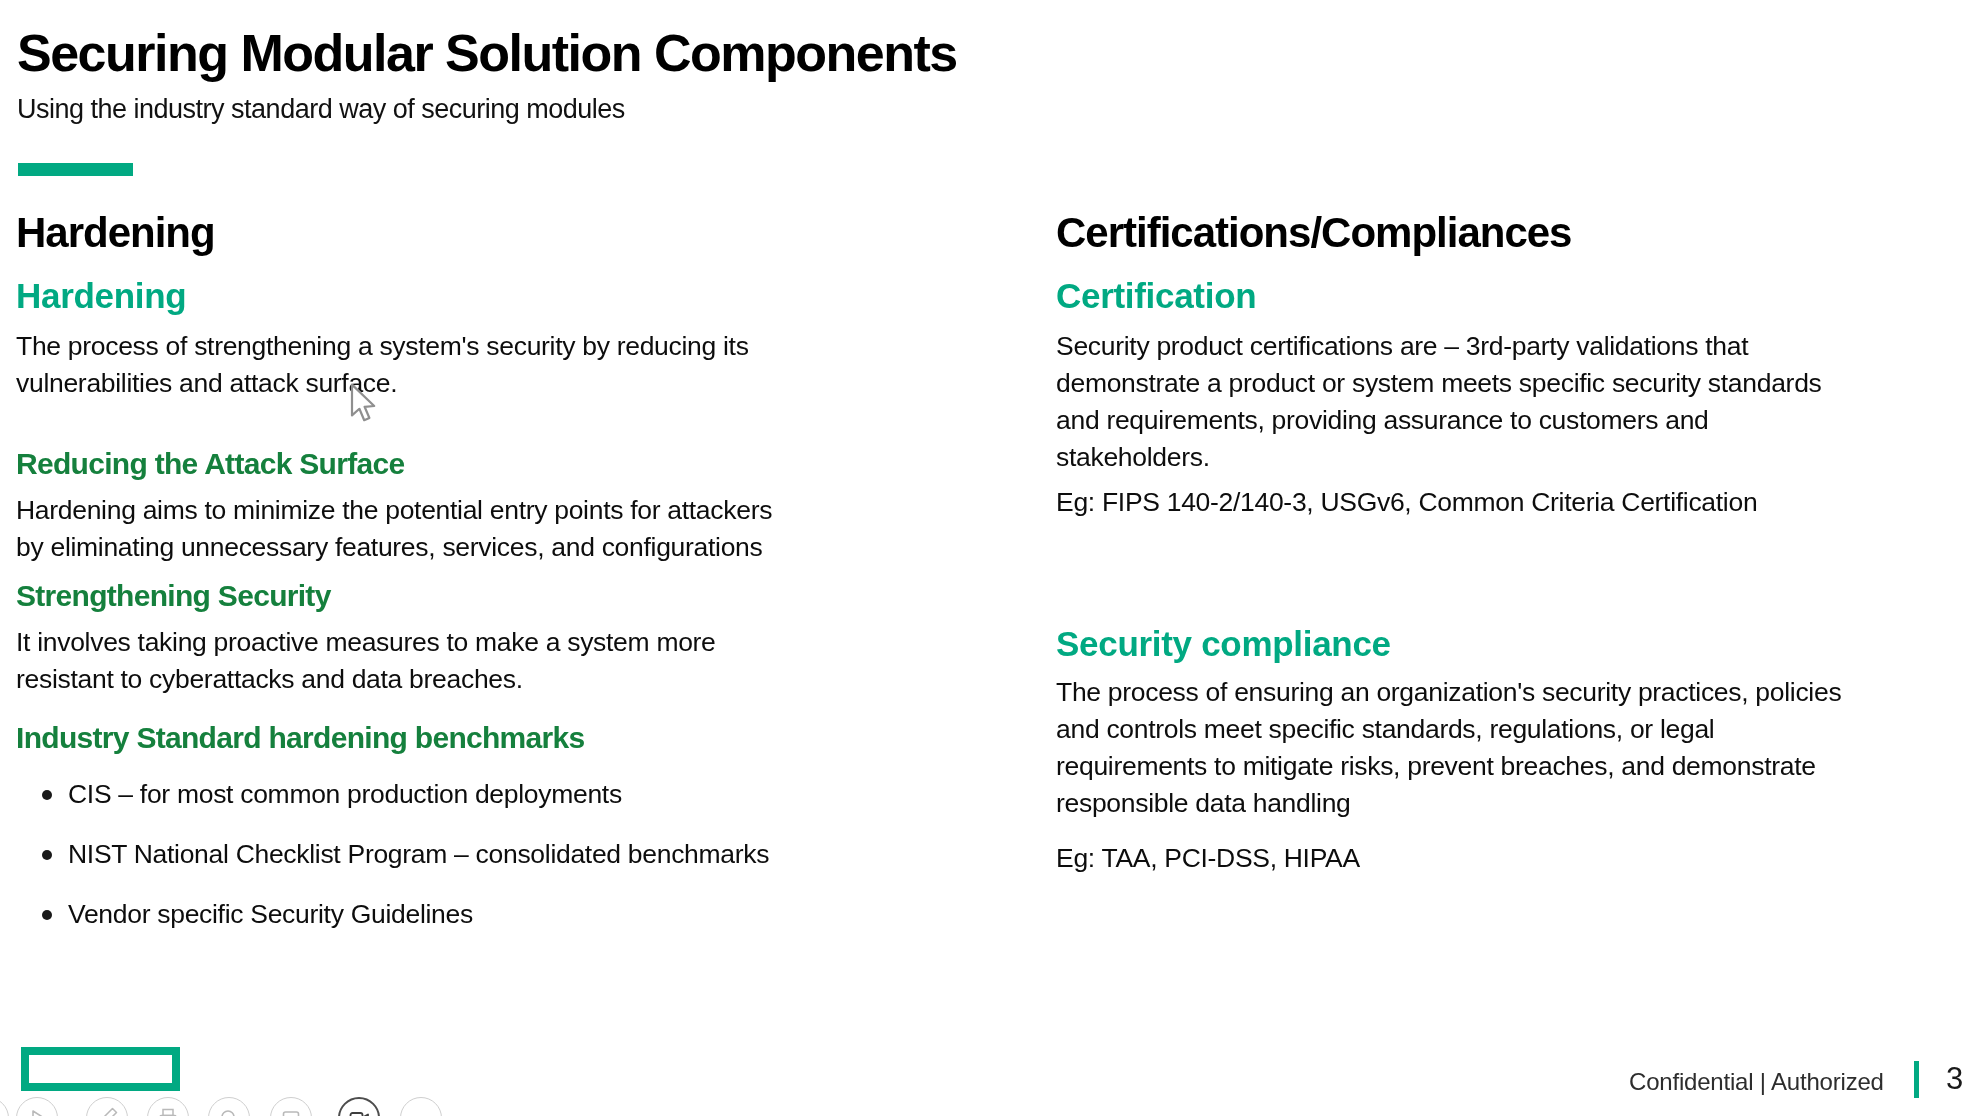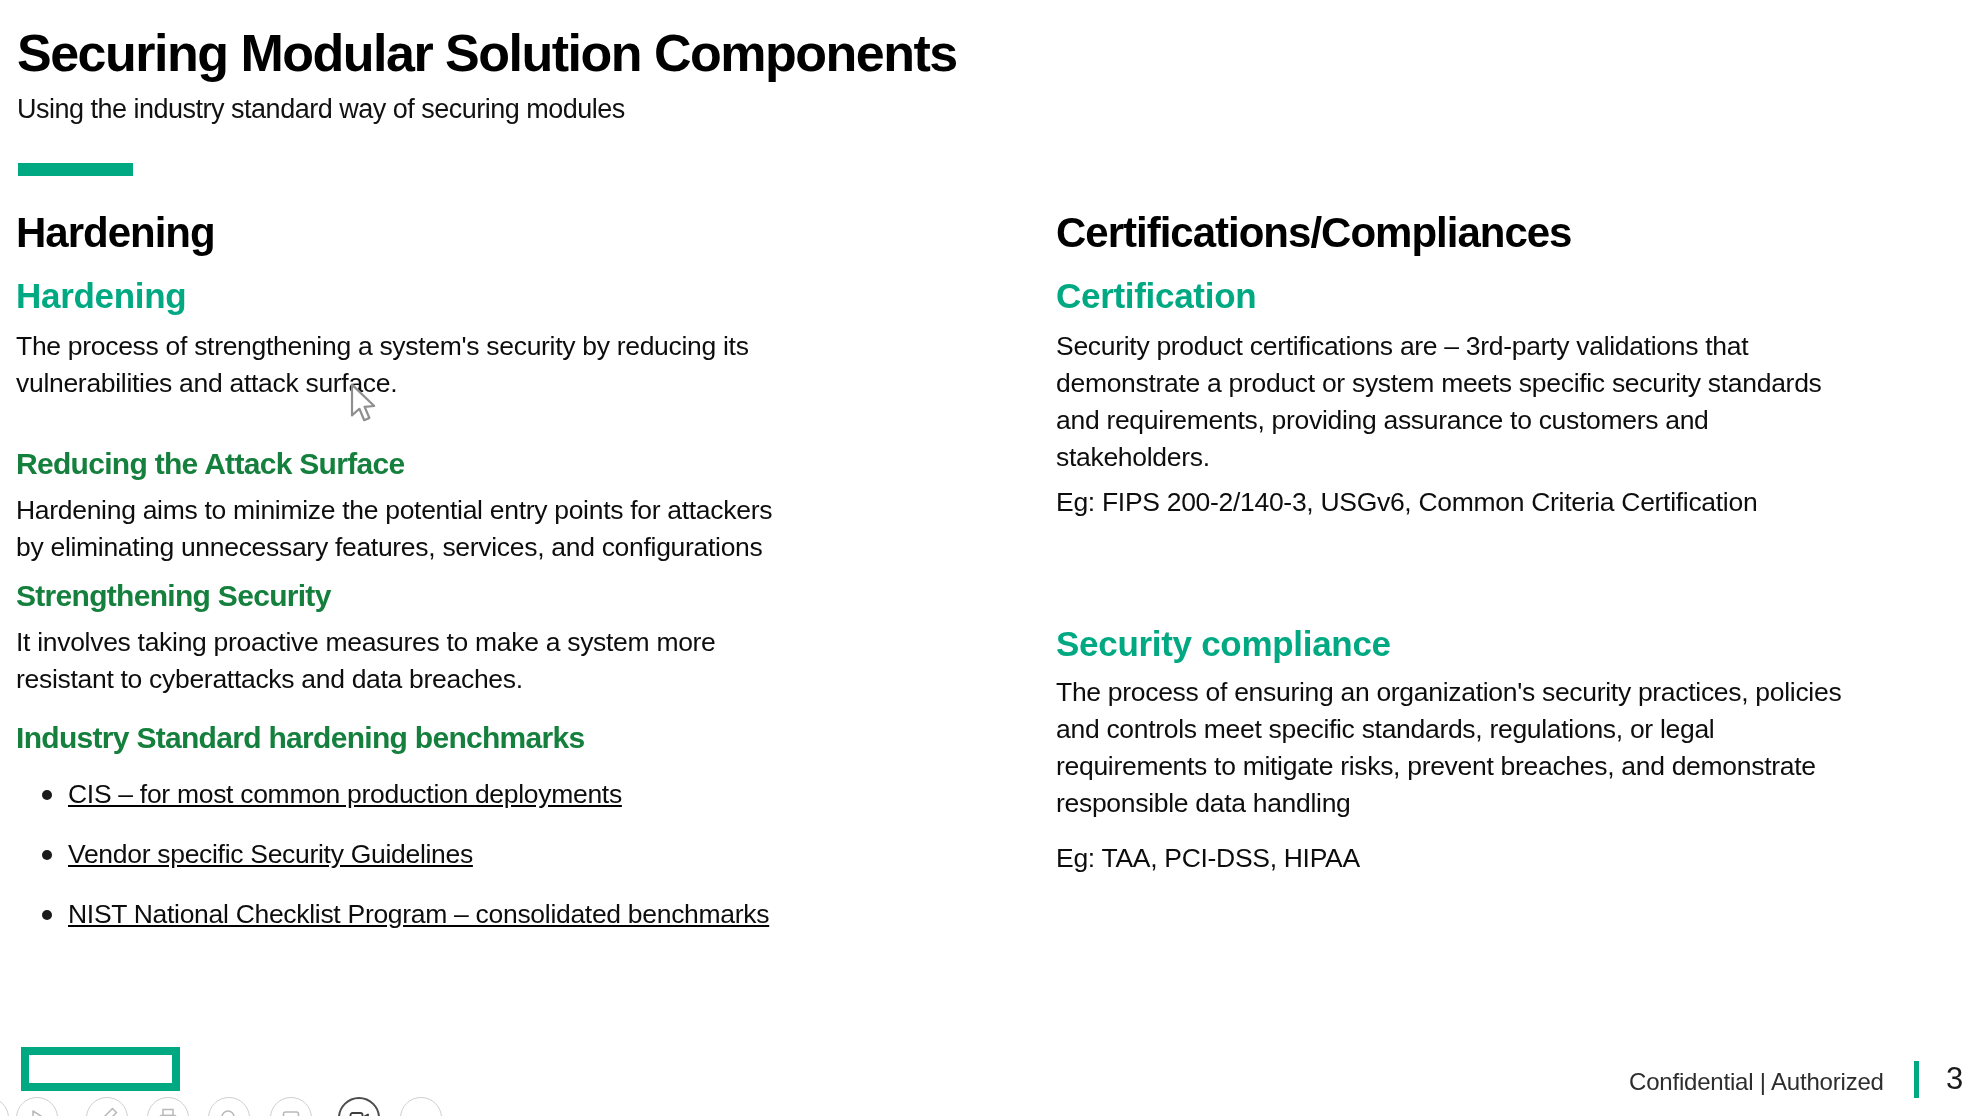--- a/index.html
+++ b/index.html
@@ -76,21 +76,21 @@
     letter-spacing: -0.3px;
     color: #0d0d0d;
     white-space: pre-line;
   }
   .mb-lg { margin-bottom: 44px; }
   .mb-md { margin-bottom: 22px; }
   .mb-sm { margin-bottom: 8px; }
   .mt-eg2 { margin-top: 18px; }
   .benchmarks-title { margin-bottom: 20px; }
 
-  ul.bullets { margin: 0; padding: 0 0 0 32px; list-style: none; text-decoration: underline; }
+  ul.bullets { margin: 0; padding: 0 0 0 32px; list-style: none; }
   ul.bullets li {
     position: relative;
     margin: 0 0 23px 0;
     padding-left: 20px;
     font-size: 26.5px;
     line-height: 37px;
     letter-spacing: -0.3px;
     color: #0d0d0d;
   }
   ul.bullets li::before {
@@ -168,33 +168,33 @@
     <p class="body-text">Hardening aims to minimize the potential entry points for attackers
 by eliminating unnecessary features, services, and configurations</p>
 
     <h4 class="h4 h4-tight">Strengthening Security</h4>
     <p class="body-text mb-md">It involves taking proactive measures to make a system more
 resistant to cyberattacks and data breaches.</p>
 
     <h4 class="h4 benchmarks-title">Industry Standard hardening benchmarks</h4>
     <ul class="bullets">
       <li>CIS – for most common production deployments</li>
+      <li>NIST National Checklist Program – consolidated benchmarks</li>
       <li>Vendor specific Security Guidelines</li>
-      <li>NIST National Checklist Program – consolidated benchmarks</li>
     </ul>
   </div>
 
   <div class="col col-right">
     <h2 class="h2">Certifications/Compliances</h2>
     <h3 class="h3">Certification</h3>
     <p class="body-text mb-sm">Security product certifications are – 3rd-party validations that
 demonstrate a product or system meets specific security standards
 and requirements, providing assurance to customers and
 stakeholders.</p>
-    <p class="body-text">Eg: FIPS 200-2/140-3, USGv6, Common Criteria Certification</p>
+    <p class="body-text">Eg: FIPS 140-2/140-3, USGv6, Common Criteria Certification</p>
 
     <h3 class="h3 h3-second">Security compliance</h3>
     <p class="body-text mb-sm">The process of ensuring an organization's security practices, policies
 and controls meet specific standards, regulations, or legal
 requirements to mitigate risks, prevent breaches, and demonstrate
 responsible data handling</p>
     <p class="body-text mt-eg2">Eg: TAA, PCI-DSS, HIPAA</p>
   </div>
 
   <div class="hpe-logo"></div>

